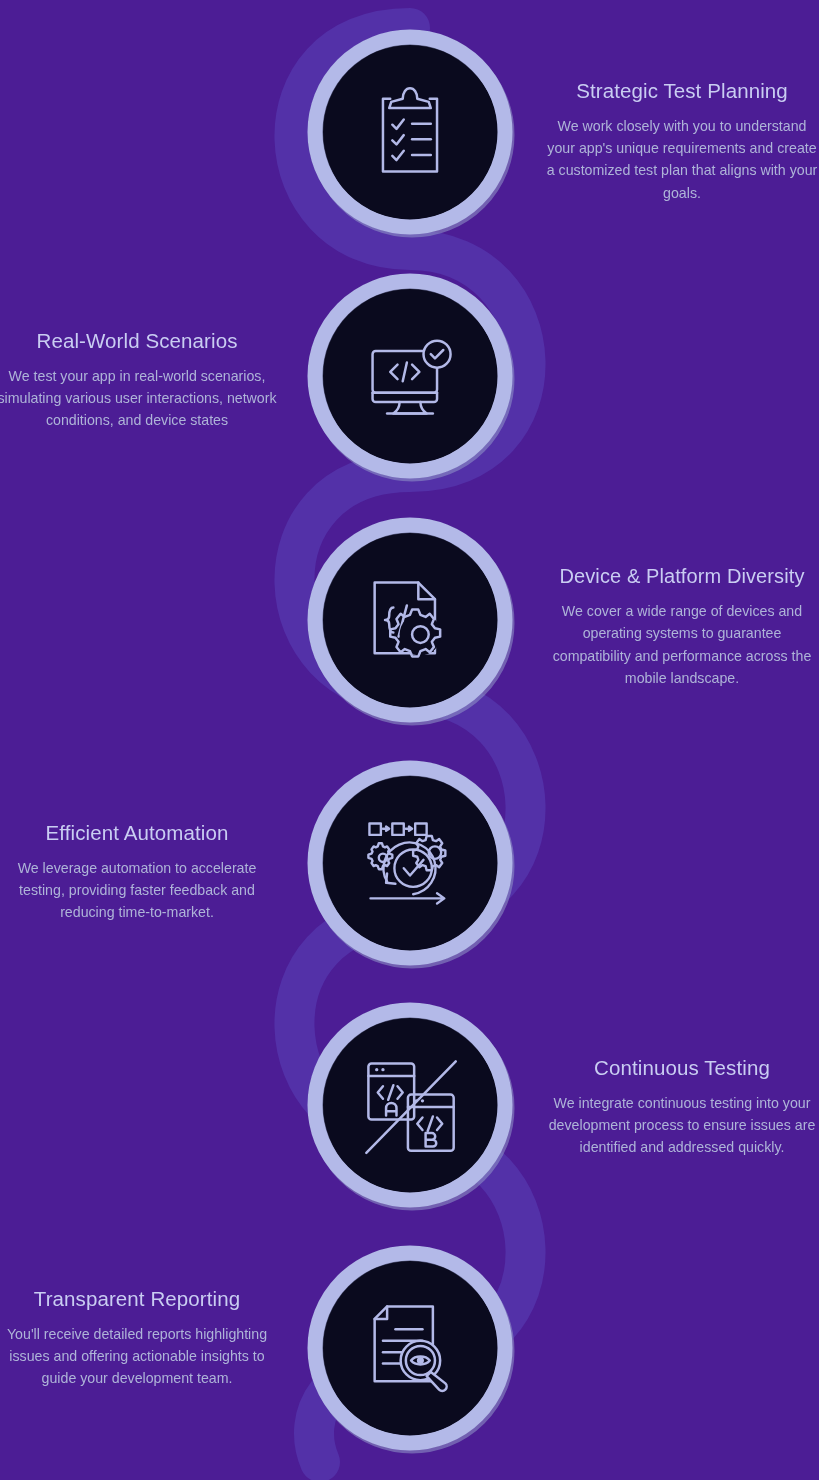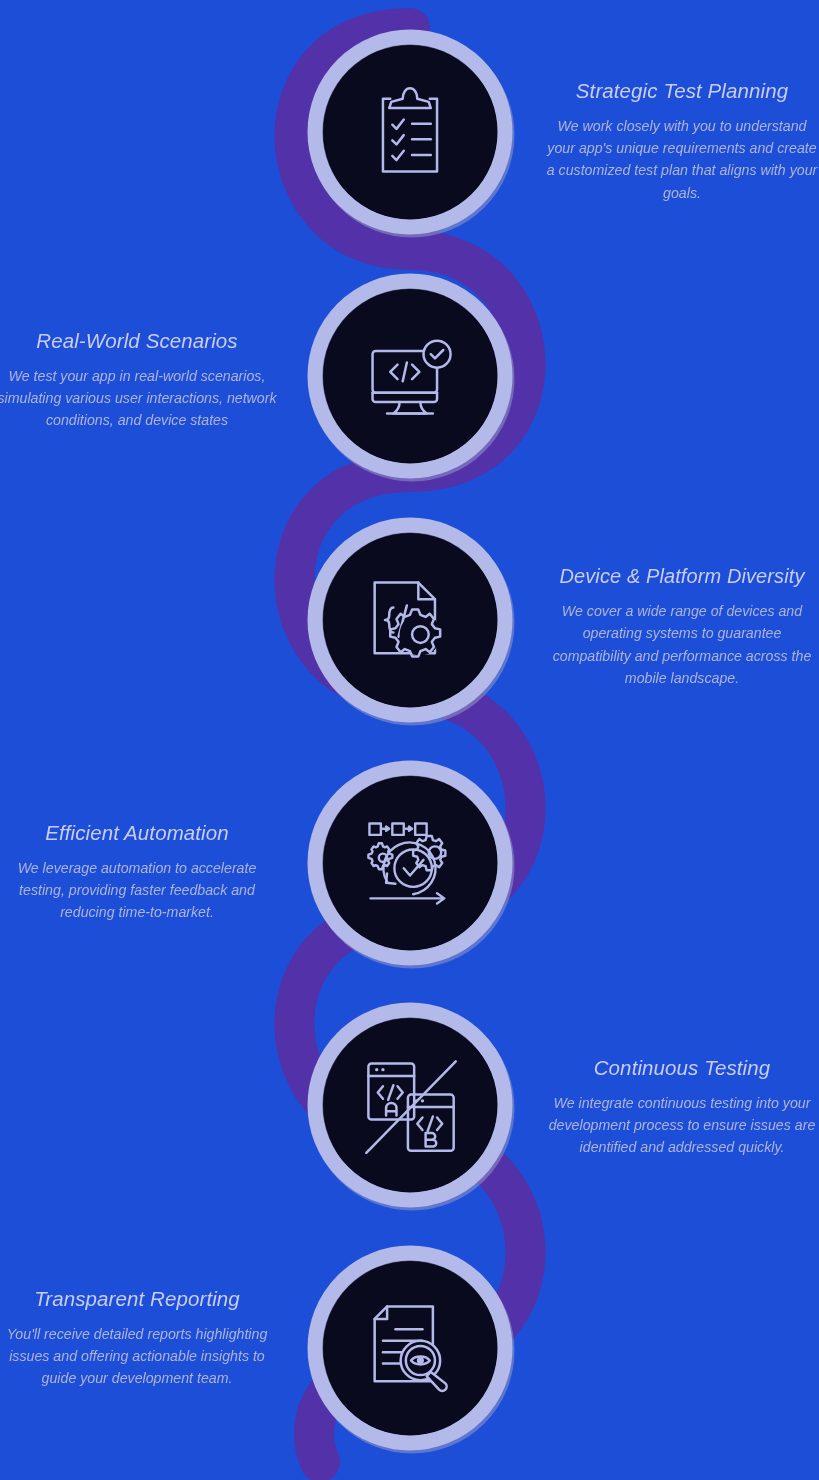--- a/index.html
+++ b/index.html
@@ -2,21 +2,21 @@
 <html><head>
 <meta charset="utf-8">
 <style>
   * { margin:0; padding:0; box-sizing:border-box; }
   html, body {
     width:819px; height:1480px;
     background:#06061a;
     font-family:"Liberation Sans", sans-serif;
     overflow:hidden;
   }
-  #stage { position:relative; width:819px; height:1480px; background:#1d4ed8;font-style:italic; }
+  #stage { position:relative; width:819px; height:1480px; background:#4c1d95; }
 
   #snake-layer { position:absolute; inset:0; width:819px; height:1480px; }
 
   .node { position:absolute; width:220px; height:220px; }
   .ring-wrap { position:absolute; inset:0; }
   .ring-svg { position:absolute; inset:0; width:220px; height:220px; }
   .icon-box {
     position:absolute; left:50%; top:50%;
     transform:translate(-50%,-50%);
     width:104px; height:104px;

